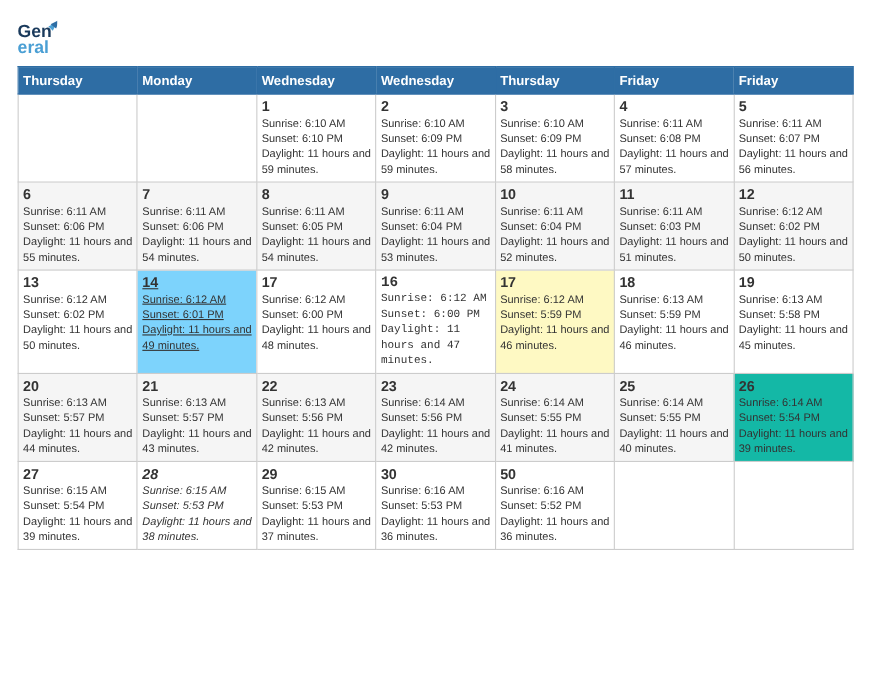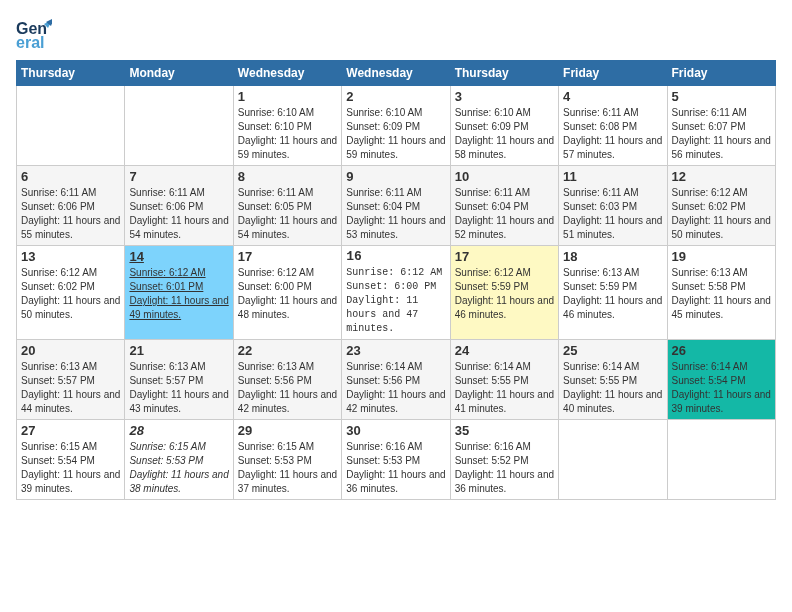--- a/index.html
+++ b/index.html
@@ -296,21 +296,21 @@
 Sunset: 5:53 PM
 Daylight: 11 hours and 37 minutes.</div>
         </td>
         <td style="background: rgb(255, 255, 255);">
           <span class="day-number">30</span>
           <div class="day-info" style="white-space: pre-line;">Sunrise: 6:16 AM
 Sunset: 5:53 PM
 Daylight: 11 hours and 36 minutes.</div>
         </td>
         <td style="background: rgb(255, 255, 255);">
-          <span class="day-number">35</span>
+          <span class="day-number">50</span>
           <div class="day-info" style="white-space: pre-line;">Sunrise: 6:16 AM
 Sunset: 5:52 PM
 Daylight: 11 hours and 36 minutes.</div>
         </td>
         <td class="empty-cell"></td>
         <td class="empty-cell"></td>
       </tr>
     </tbody>
 </table>
 

